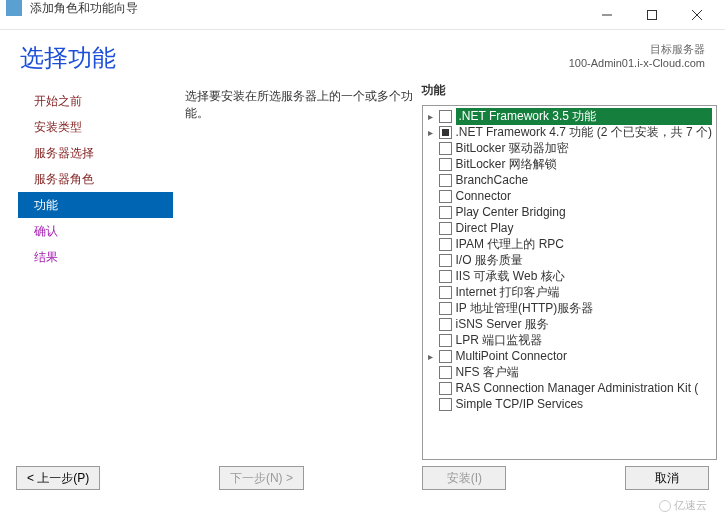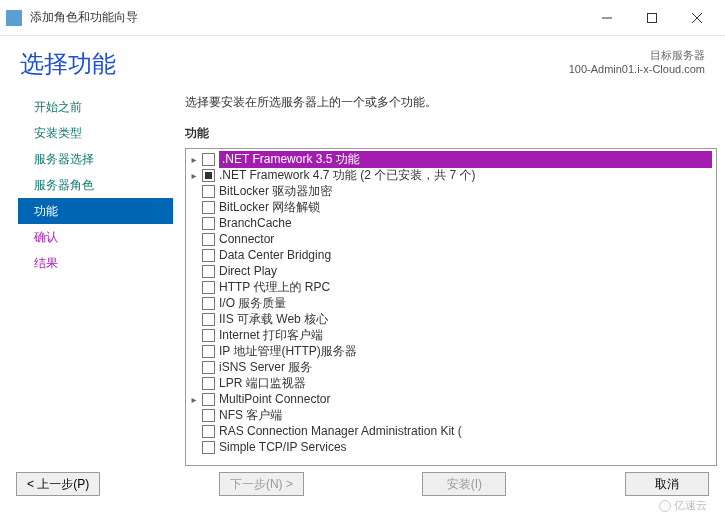--- a/index.html
+++ b/index.html
@@ -1,42 +1,42 @@
 <!DOCTYPE html>
 <html><head>
 <meta charset="utf-8">
 <style>
   * { box-sizing: border-box; margin: 0; padding: 0; }
   body { font-family: "Microsoft YaHei", "Segoe UI", sans-serif; font-size: 12px; background: #fff; color: #333; width: 725px; height: 517px; overflow: hidden; position: relative; }
-  .titlebar { height: 36px; display: flex; align-items: center; padding: 16px 6px; border-bottom: 1px solid #e5e5e5; }
+  .titlebar { height: 30px; display: flex; align-items: flex-start; padding: 0 6px; border-bottom: 1px solid #e5e5e5; }
   .titlebar .app-icon { width: 16px; height: 16px; background: #5aa0d0; margin-right: 8px; }
   .titlebar .title { flex: 1; font-size: 12px; color: #333; }
   .titlebar .btn { width: 45px; height: 29px; display: flex; align-items: center; justify-content: center; font-size: 13px; color: #555; }
   .titlebar .btn svg { width: 10px; height: 10px; }
   .header { display: flex; align-items: flex-start; padding: 12px 20px 8px 20px; }
   .page-title { font-size: 24px; color: #1d4ed8; font-weight: 400; flex: 1; }
   .target { text-align: right; font-size: 11px; color: #555; }
   .target .label { color: #6a6a6a; }
   .content { display: flex; padding: 0 8px 0 18px; height: 378px; }
   .sidebar { width: 155px; padding-top: 6px; }
-  .sidebar-item { height: 26px; line-height: 26px; padding-left: 16px; font-size: 12px; color: #0f766e; cursor: default; }
+  .sidebar-item { height: 26px; line-height: 26px; padding-left: 16px; font-size: 12px; color: #7f1d1d; cursor: default; }
   .sidebar-item.active { background: #0066b3; color: #fff; }
   .sidebar-item.disabled { color: #a21caf; }
-  .main { flex: 1; display: flex; flex-direction: column; padding-left: 12px; }
+  .main { flex: 1; display: flex; flex-direction: row; padding-left: 12px; }
   .instruction { font-size: 12px; color: #333; margin: 6px 0 14px 0; }
   .cols { display: flex; gap: 18px; flex: 1; min-height: 0; }
   .features-col { flex: 1; display: flex; flex-direction: column; min-width: 0; }
   .col-label { font-size: 12px; margin-bottom: 6px; font-weight: 600; }
   .tree { flex: 1; border: 1px solid #9a9a9a; background: #fff; overflow-y: auto; overflow-x: hidden; padding: 2px 0; }
   .tree-row { display: flex; align-items: center; height: 16px; font-size: 12px; white-space: nowrap; padding-right: 4px; }
   .expander { width: 12px; height: 12px; display: flex; align-items: center; justify-content: center; font-size: 10px; color: #666; margin-left: 2px; }
   .checkbox { width: 13px; height: 13px; border: 1px solid #777; margin: 0 4px 0 2px; display: inline-flex; align-items: center; justify-content: center; font-size: 11px; background: #fff; flex-shrink: 0; }
   .checkbox.mixed::after { content: ""; display: block; width: 7px; height: 7px; background: #333; }
   .tree-label { flex: 1; overflow: hidden; text-overflow: ellipsis; }
-  .tree-row.selected .tree-label { background: #a21caf; color: #fff; padding: 0 3px; }
+  .tree-row.selected .tree-label { background: #15803d; color: #fff; padding: 0 3px; }
   .desc-col { width: 195px; font-size: 12px; color: #444; line-height: 1.55; }
   .footer { display: flex; justify-content: space-between; align-items: center; gap: 6px; padding: 6px 16px; }
   .footer button { height: 24px; min-width: 84px; padding: 0 10px; font-size: 12px; border: 1px solid #9a9a9a; background: #efefef; }
   .footer button:disabled { color: #9a9a9a; }
   .watermark { position: absolute; right: 18px; bottom: 4px; font-size: 11px; color: #bbb; display: flex; align-items: center; gap: 3px; }
   .watermark .circle { width: 12px; height: 12px; border-radius: 50%; border: 1px solid #ccc; display: inline-block; }
   .tree::-webkit-scrollbar { width: 16px; }
   .tree::-webkit-scrollbar-track { background: #f0f0f0; }
   .tree::-webkit-scrollbar-thumb { background: #c8c8c8; }
 </style>
@@ -114,31 +114,31 @@
               <span class="tree-label">BranchCache</span>
             </div>
             <div class="tree-row">
               <span class="expander"></span>
               <span class="checkbox"></span>
               <span class="tree-label">Connector</span>
             </div>
             <div class="tree-row">
               <span class="expander"></span>
               <span class="checkbox"></span>
-              <span class="tree-label">Data Center Bridging</span>
+              <span class="tree-label">Play Center Bridging</span>
             </div>
             <div class="tree-row">
               <span class="expander"></span>
               <span class="checkbox"></span>
               <span class="tree-label">Direct Play</span>
             </div>
             <div class="tree-row">
               <span class="expander"></span>
               <span class="checkbox"></span>
-              <span class="tree-label">HTTP 代理上的 RPC</span>
+              <span class="tree-label">IPAM 代理上的 RPC</span>
             </div>
             <div class="tree-row">
               <span class="expander"></span>
               <span class="checkbox"></span>
               <span class="tree-label">I/O 服务质量</span>
             </div>
             <div class="tree-row">
               <span class="expander"></span>
               <span class="checkbox"></span>
               <span class="tree-label">IIS 可承载 Web 核心</span>

